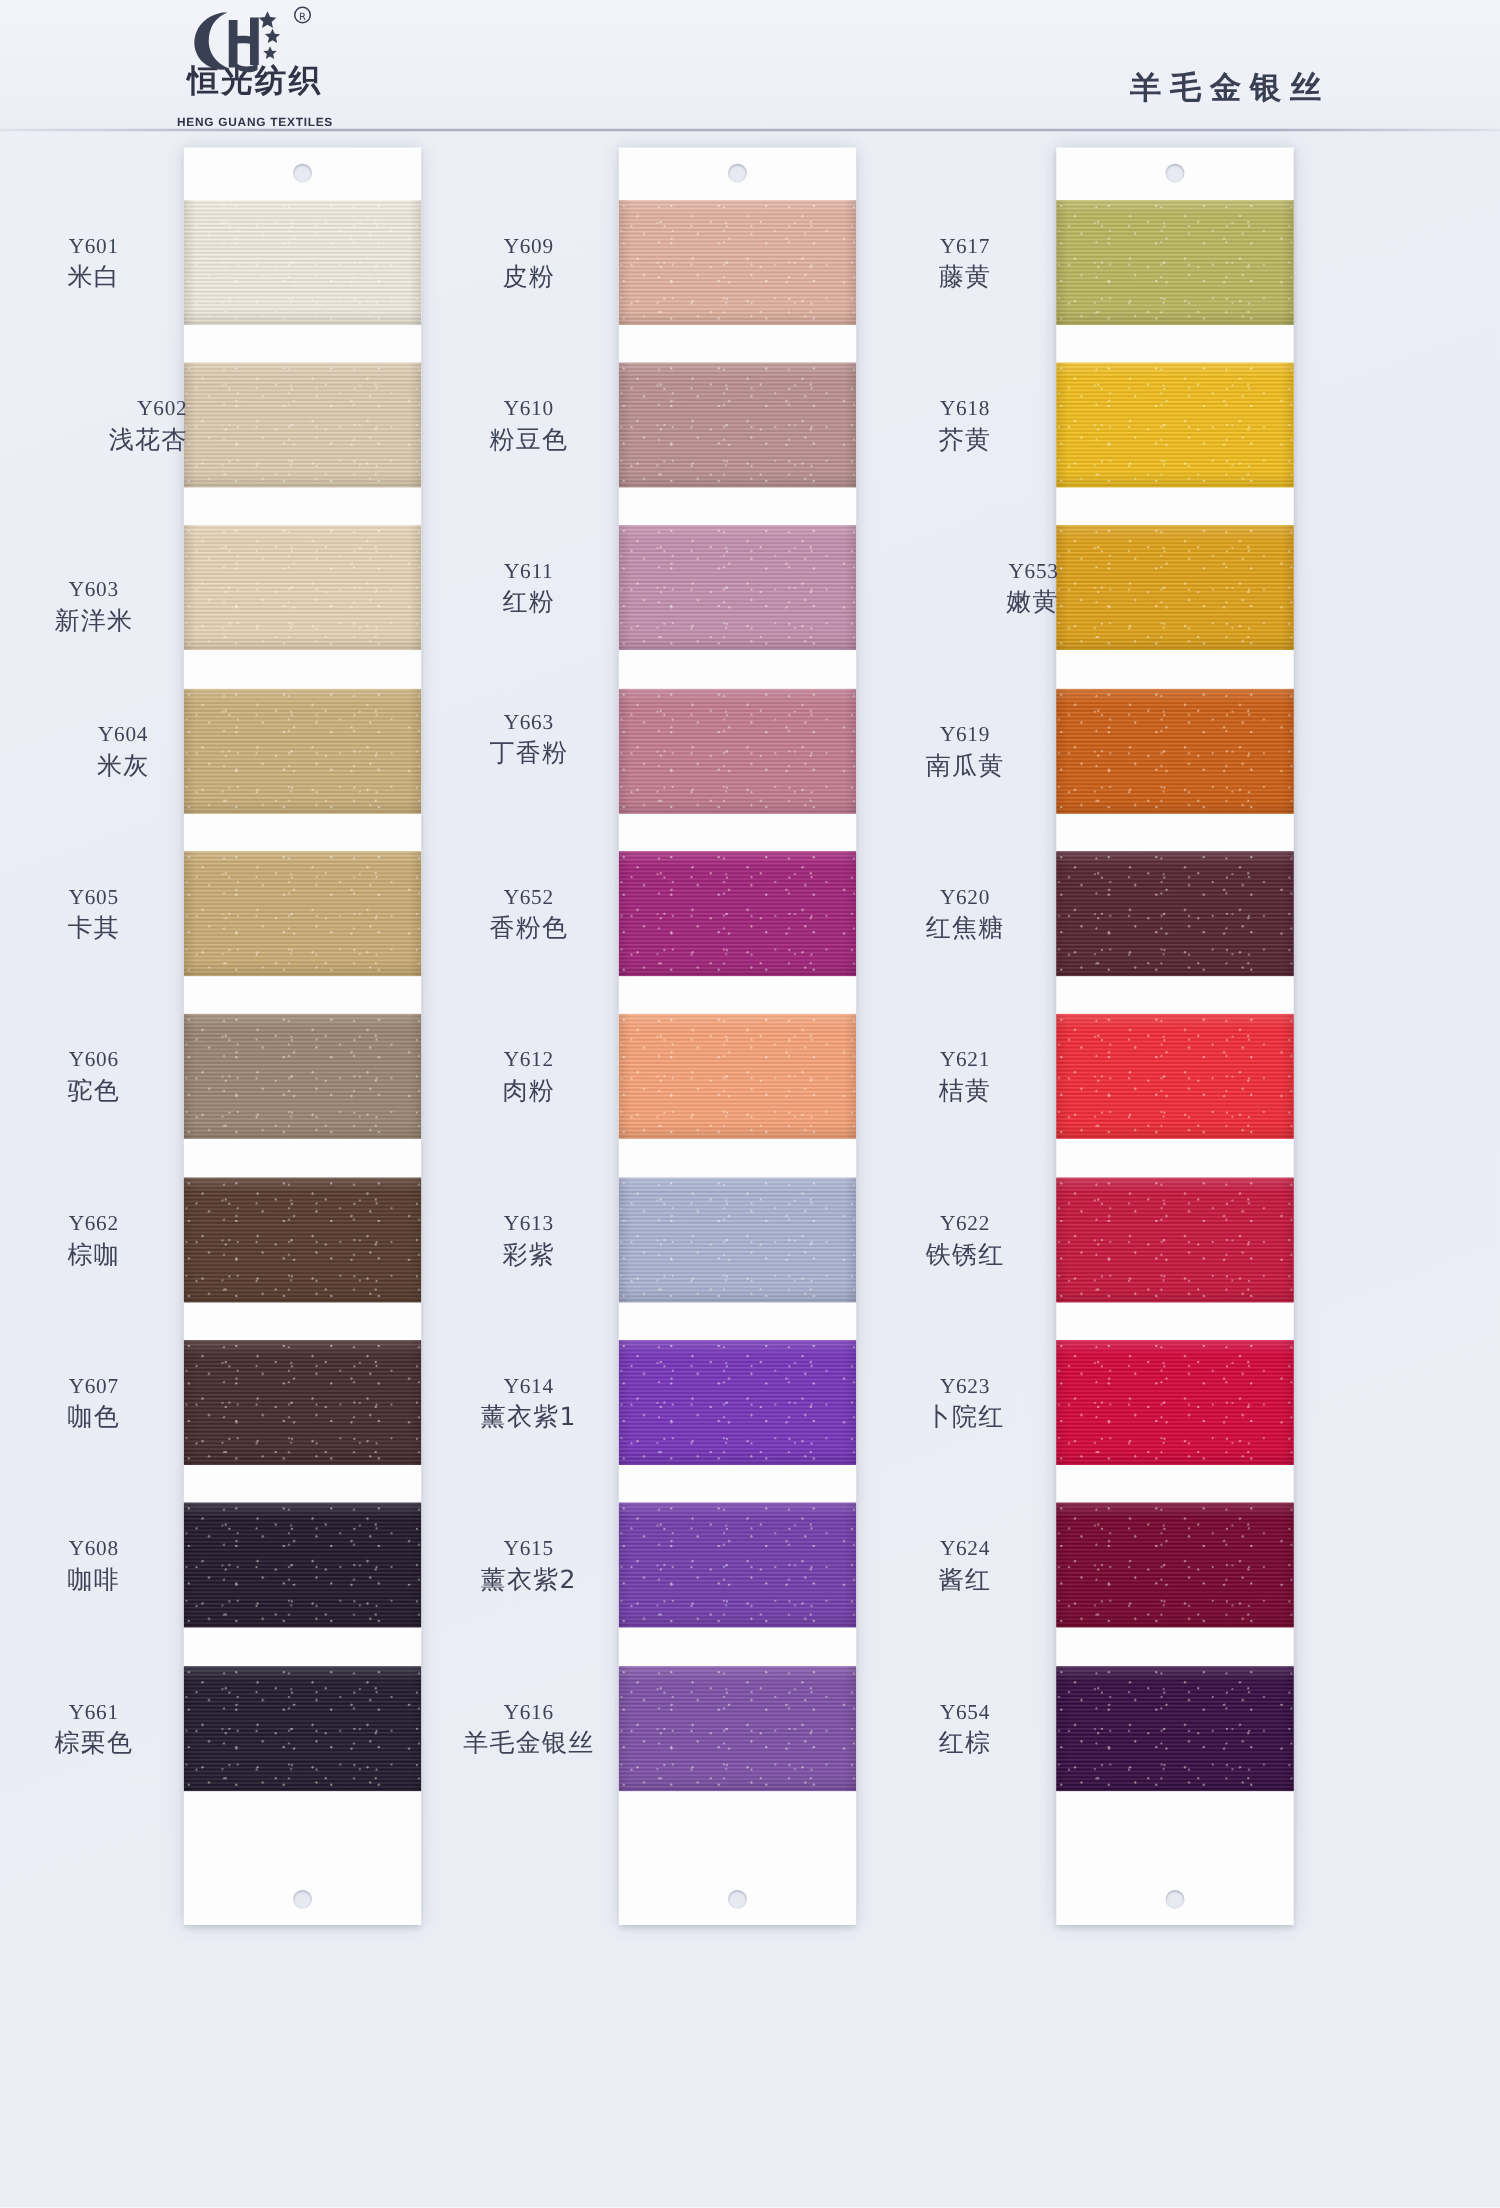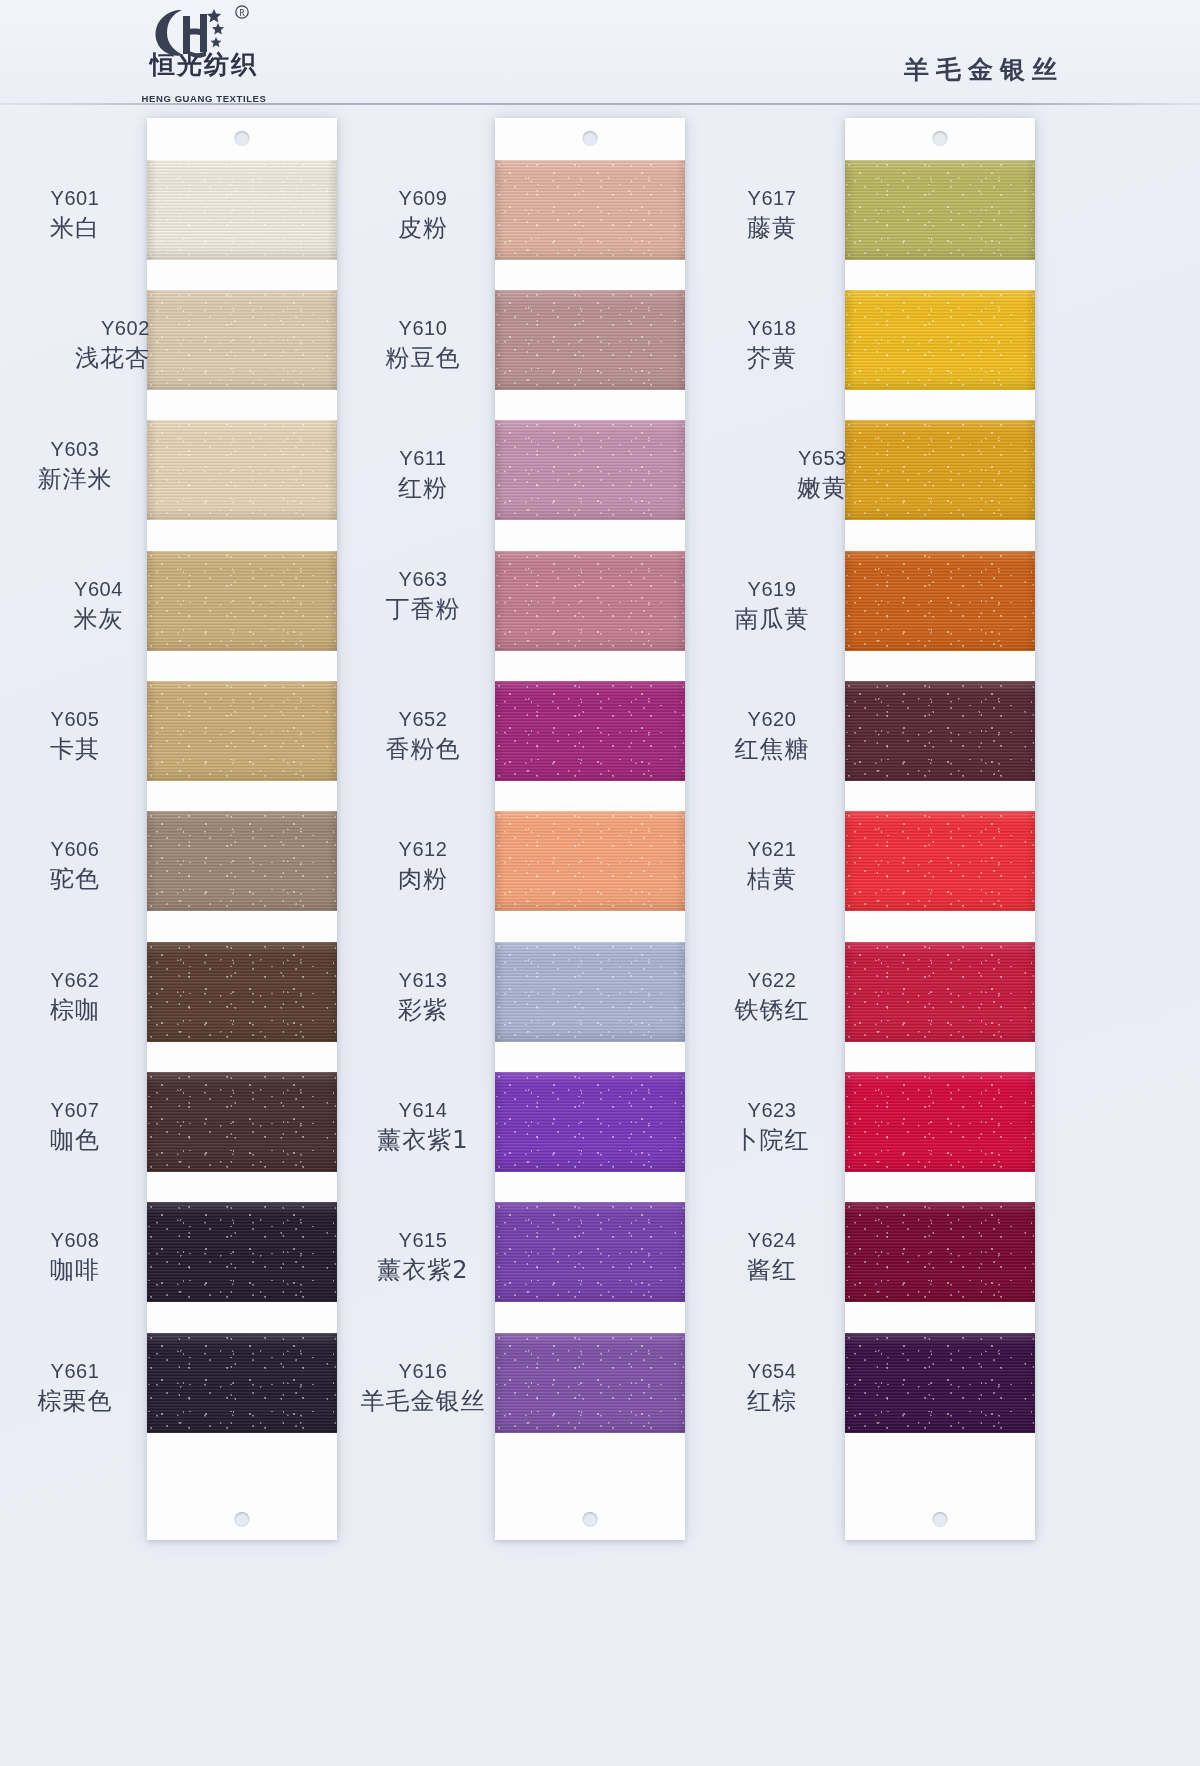--- a/index.html
+++ b/index.html
@@ -97,26 +97,26 @@
       linear-gradient(90deg, rgba(0,0,0,.10) 0, rgba(0,0,0,0) 5%, rgba(0,0,0,0) 95%, rgba(0,0,0,.10) 100%),
       linear-gradient(180deg, rgba(255,255,255,.14) 0, rgba(0,0,0,0) 12%, rgba(0,0,0,0) 88%, rgba(0,0,0,.10) 100%);
   }
 
   .label {
     position: absolute; width: 150px;
     text-align: center; color: #3d4356;
     font-family: "DejaVu Sans", sans-serif;
   }
   .label .code {
-    display: block; font-size: 20px; letter-spacing: .6px;
-    font-family: Liberation Sans, sans-serif; font-weight: 400;
+    display: block; font-size: 17px; letter-spacing: .6px;
+    font-family: Liberation Serif, serif; font-weight: 400;
     line-height: 1.18;
   }
   .label .cname {
-    display: block; font-size: 24px; letter-spacing: 1px;
+    display: block; font-size: 20px; letter-spacing: 1px;
     line-height: 1.25; margin-top: 2px;
   }
   .lab-left  { left: 0px; }
   .lab-mid   { left: 348px; }
   .lab-right { left: 697px; }
 </style>
 </head>
 <body>
 
 <div class="header">
@@ -313,21 +313,21 @@
     </div>
   <div id="label-layer">
       <div class="label lab-left" style="top: 83px;">
         <span class="code">Y601</span>
         <span class="cname">米白</span>
       </div>
       <div class="label lab-left" style="top: 213px; text-align: right;">
         <span class="code">Y602</span>
         <span class="cname">浅花杏</span>
       </div>
-      <div class="label lab-left" style="top: 334px;">
+      <div class="label lab-left" style="top: 358px;">
         <span class="code">Y603</span>
         <span class="cname">新洋米</span>
       </div>
       <div class="label lab-left" style="top: 474px; padding-left: 47px;">
         <span class="code">Y604</span>
         <span class="cname">米灰</span>
       </div>
       <div class="label lab-left" style="top: 604px;">
         <span class="code">Y605</span>
         <span class="cname">卡其</span>

